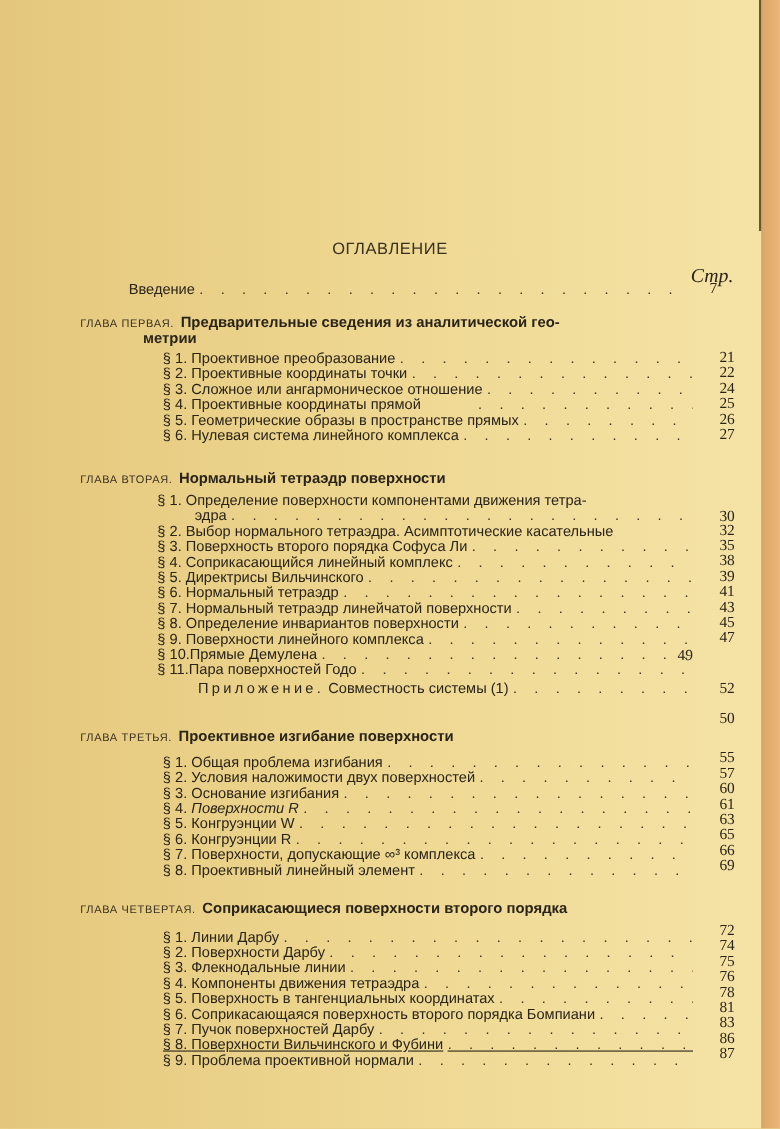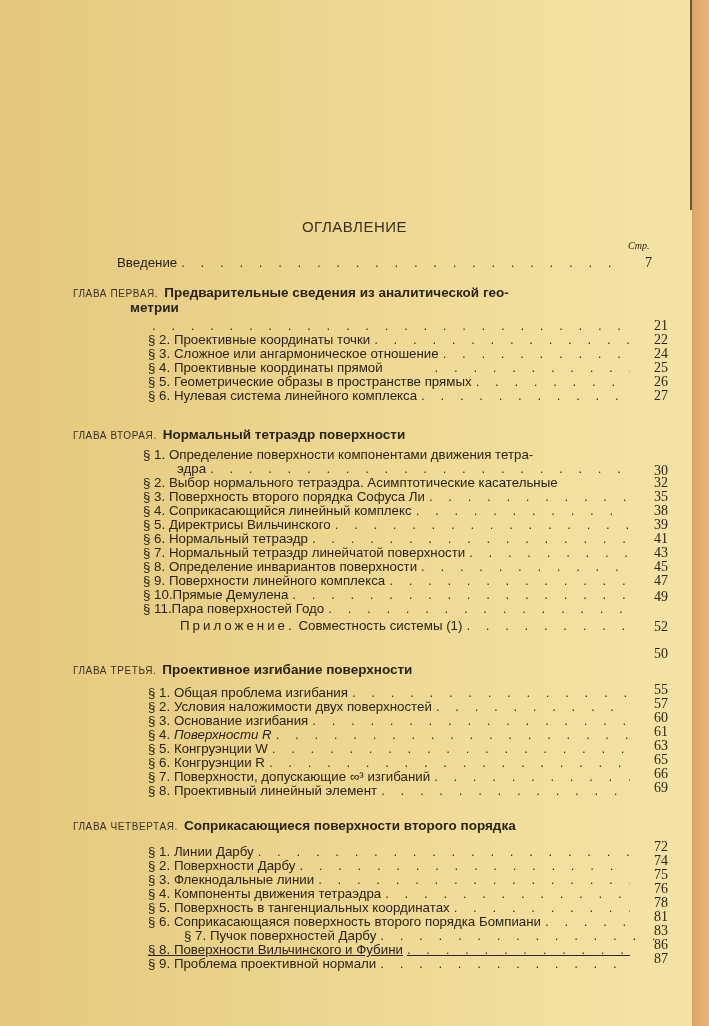--- a/index.html
+++ b/index.html
@@ -20,21 +20,21 @@
     .edge-line {
       position: absolute; left: 690px; top: 0; width: 2px; height: 210px;
       background: #6b5632;
     }
     .toc-title {
       position: absolute; top: 218px; left: 0; width: 709px; text-align: center;
       font-size: 15px; letter-spacing: 0.5px; color: #3a3020;
     }
     .col-head {
       position: absolute; top: 240px; left: 628px; font-family: "Liberation Serif", serif;
-      font-style: italic; font-size: 10px; color: #2a2418;
+      font-style: italic; font-size: 18px; color: #2a2418;
     }
     .row {
       position: absolute; height: 14px; font-size: 13.3px; line-height: 14px; white-space: nowrap;
       display: flex; align-items: baseline; overflow: hidden;
     }
     .row .txt { flex: 0 0 auto; }
     .row .dots {
       flex: 1 1 auto; overflow: hidden; letter-spacing: 6px; color: #3a3020; padding-left: 4px;
     }
     .row .dots::before { content: ". . . . . . . . . . . . . . . . . . . . . . . . . . . . . . . . . . . . . . . . . . . . . . . . . . . . . ."; }
@@ -63,20 +63,21 @@
     <span class="dots"></span>
 </div>
 <div class="pg" style="top:256px; left:622px;">7</div>
 
 <div class="chap" style="top:285px; left:73px;">
   <span class="lbl">Глава первая.</span><span class="ttl">Предварительные сведения из аналитической гео-</span>
 </div>
 <div class="chap2" style="top:300px; left:130px;">метрии</div>
 
 <div class="row" style="top:319px; left:148px; width:482px;">
+    <span class="txt"><span>§ 1.</span> <span>Проективное преобразование</span></span>
     <span class="dots"></span>
   </div>
 <div class="pg" style="top:319px; left:638px;">21</div>
 
 <div class="row" style="top:333px; left:148px; width:482px;">
     <span class="txt"><span>§ 2.</span> <span>Проективные координаты точки</span></span>
     <span class="dots"></span>
   </div>
 <div class="pg" style="top:333px; left:638px;">22</div>
 
@@ -161,21 +162,21 @@
 <div class="row" style="top:574px; left:143px; width:487px;">
     <span class="txt"><span>§ 9.</span> <span>Поверхности линейного комплекса</span></span>
     <span class="dots"></span>
   </div>
 <div class="pg" style="top:574px; left:638px;">47</div>
 
 <div class="row" style="top:588px; left:143px; width:487px;">
     <span class="txt"><span>§ 10.</span><span>Прямые Демулена</span></span>
     <span class="dots"></span>
   </div>
-<div class="pg" style="top:590px; left:638px;">49</div>
+<div class="pg" style="top:590px; left:600px;">49</div>
 
 <div class="row" style="top:602px; left:143px; width:487px;">
     <span class="txt"><span>§ 11.</span><span>Пара поверхностей Годо</span></span>
     <span class="dots"></span>
   </div>
 <div class="pg" style="top:605px; left:638px;margin-top:42px;">50</div>
 
 <div class="row" style="top:619px; left:180px; width:450px;">
     <span class="txt"><span class="sp">Приложение.</span> <span>Совместность системы (1)</span></span>
     <span class="dots"></span>
@@ -216,21 +217,21 @@
   </div>
 <div class="pg" style="top:739px; left:638px;">63</div>
 
 <div class="row" style="top:756px; left:148px; width:482px;">
     <span class="txt"><span>§ 6.</span> <span>Конгруэнции R</span></span>
     <span class="dots"></span>
   </div>
 <div class="pg" style="top:753px; left:638px;">65</div>
 
 <div class="row" style="top:770px; left:148px; width:482px;">
-    <span class="txt"><span>§ 7.</span> <span>Поверхности, допускающие ∞³ изгибаний</span></span>
+    <span class="txt"><span>§ 7.</span> <span>Поверхности, допускающие ∞³ комплекса</span></span>
     <span class="dots"></span>
   </div>
 <div class="pg" style="top:767px; left:638px;">66</div>
 
 <div class="row" style="top:784px; left:148px; width:482px;">
     <span class="txt"><span>§ 8.</span> <span>Проективный линейный элемент</span></span>
     <span class="dots"></span>
   </div>
 <div class="pg" style="top:781px; left:638px;">69</div>
 
@@ -267,21 +268,21 @@
     <span class="dots"></span>
   </div>
 <div class="pg" style="top:896px; left:638px;">78</div>
 
 <div class="row" style="top:915px; left:148px; width:482px;">
     <span class="txt"><span>§ 6.</span> <span>Соприкасающаяся поверхность второго порядка Бомпиани</span></span>
     <span class="dots"></span>
   </div>
 <div class="pg" style="top:910px; left:638px;">81</div>
 
-<div class="row" style="top:929px; left:148px; width:482px;margin-left:36px;">
+<div class="row" style="top:929px; left:148px; width:482px;">
     <span class="txt"><span>§ 7.</span> <span>Пучок поверхностей Дарбу</span></span>
     <span class="dots"></span>
   </div>
 <div class="pg" style="top:924px; left:638px;">83</div>
 
 <div class="row" style="top:943px; left:148px; width:482px;text-decoration:underline;">
     <span class="txt"><span>§ 8.</span> <span>Поверхности Вильчинского и Фубини</span></span>
     <span class="dots"></span>
   </div>
 <div class="pg" style="top:938px; left:638px;">86</div>

